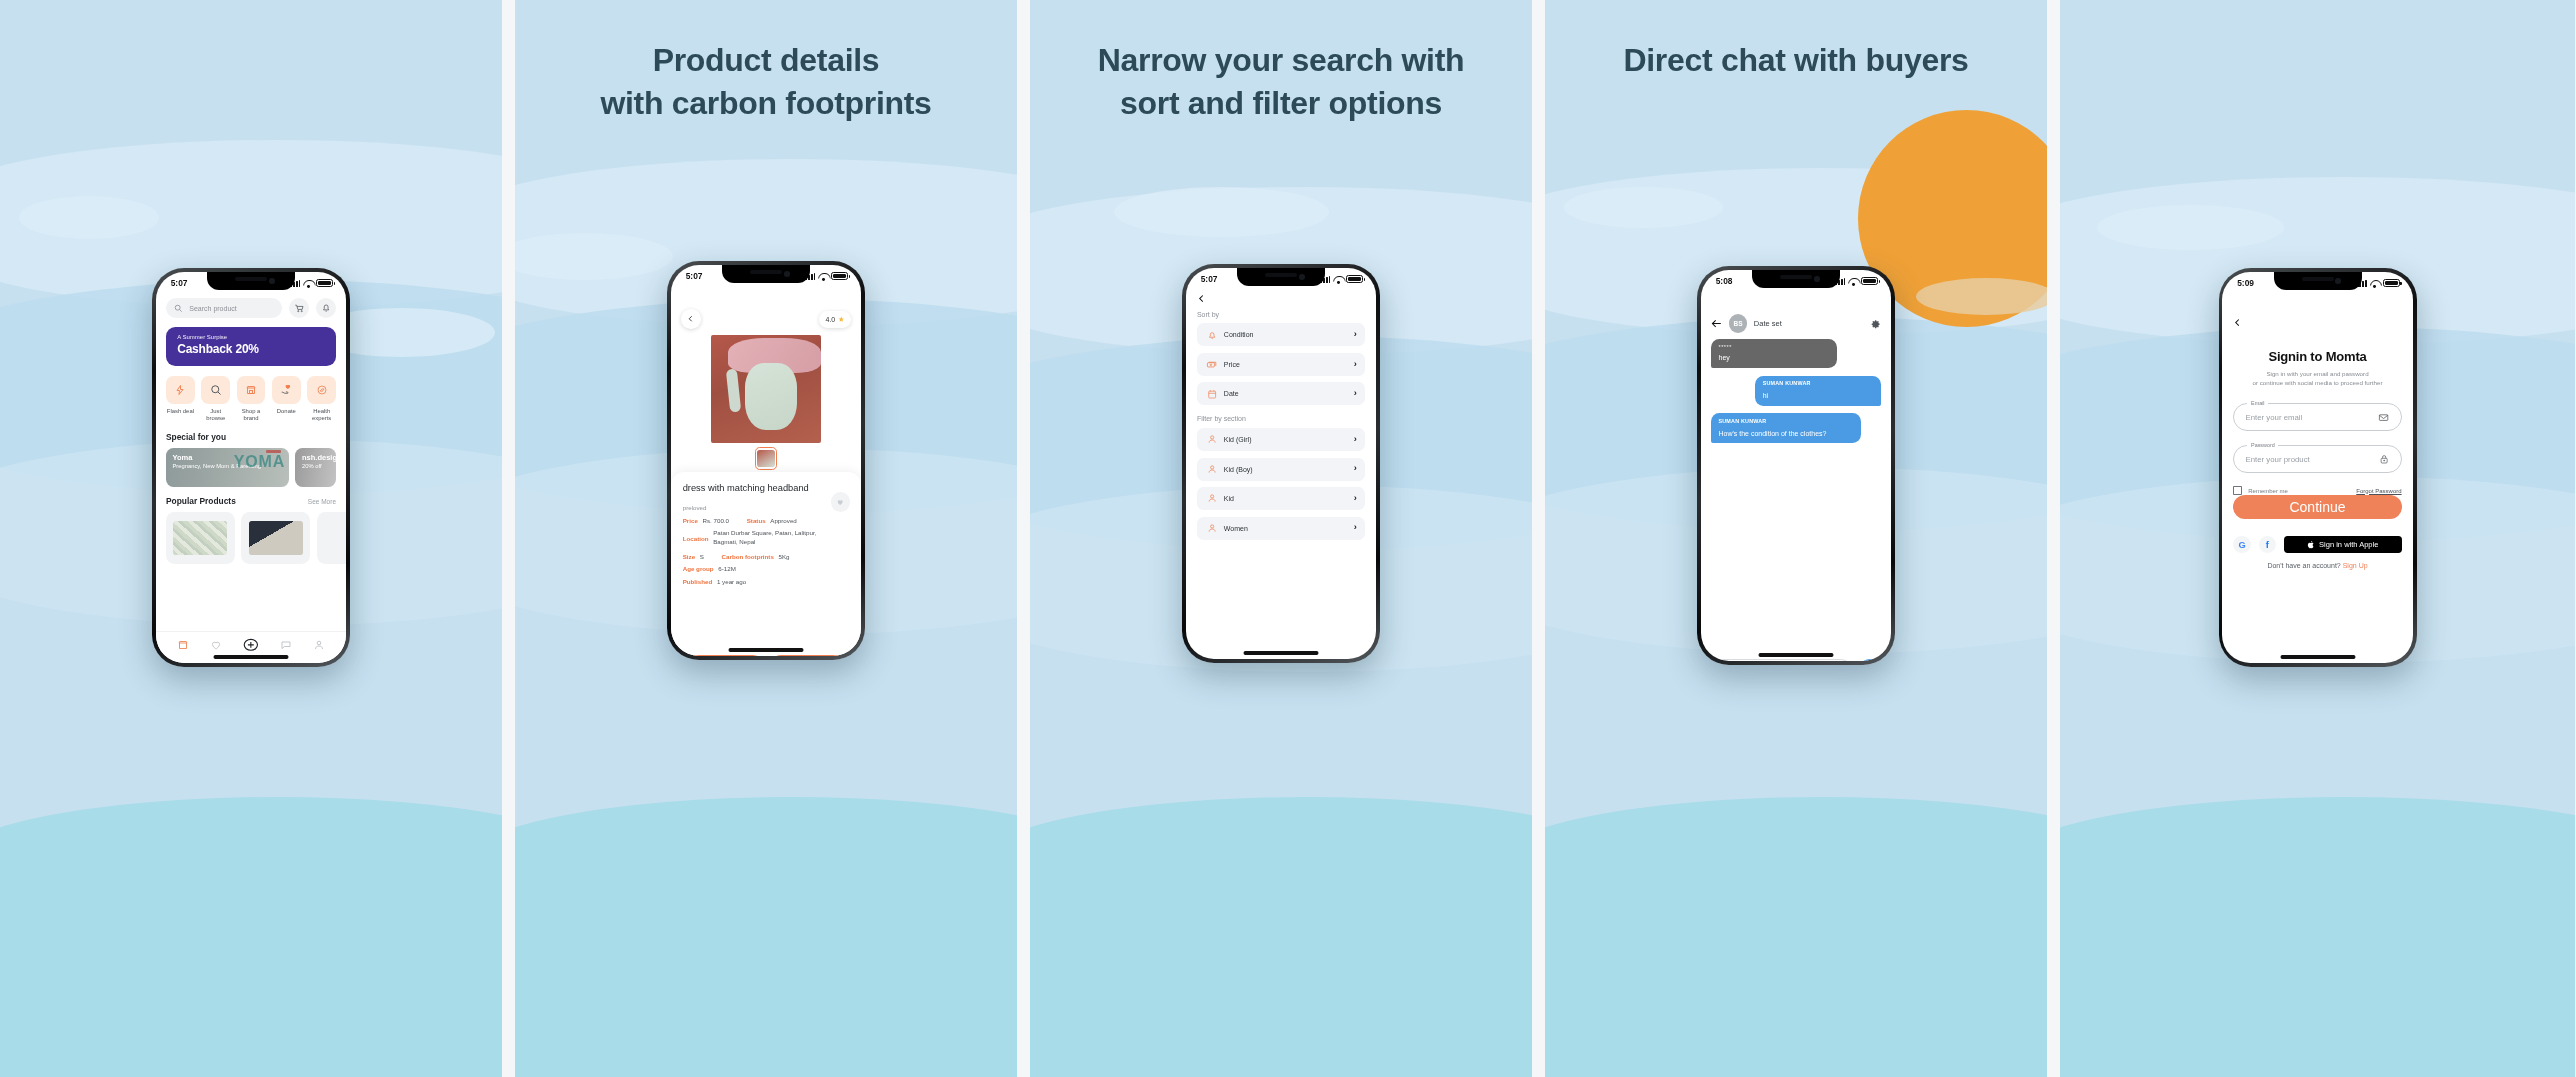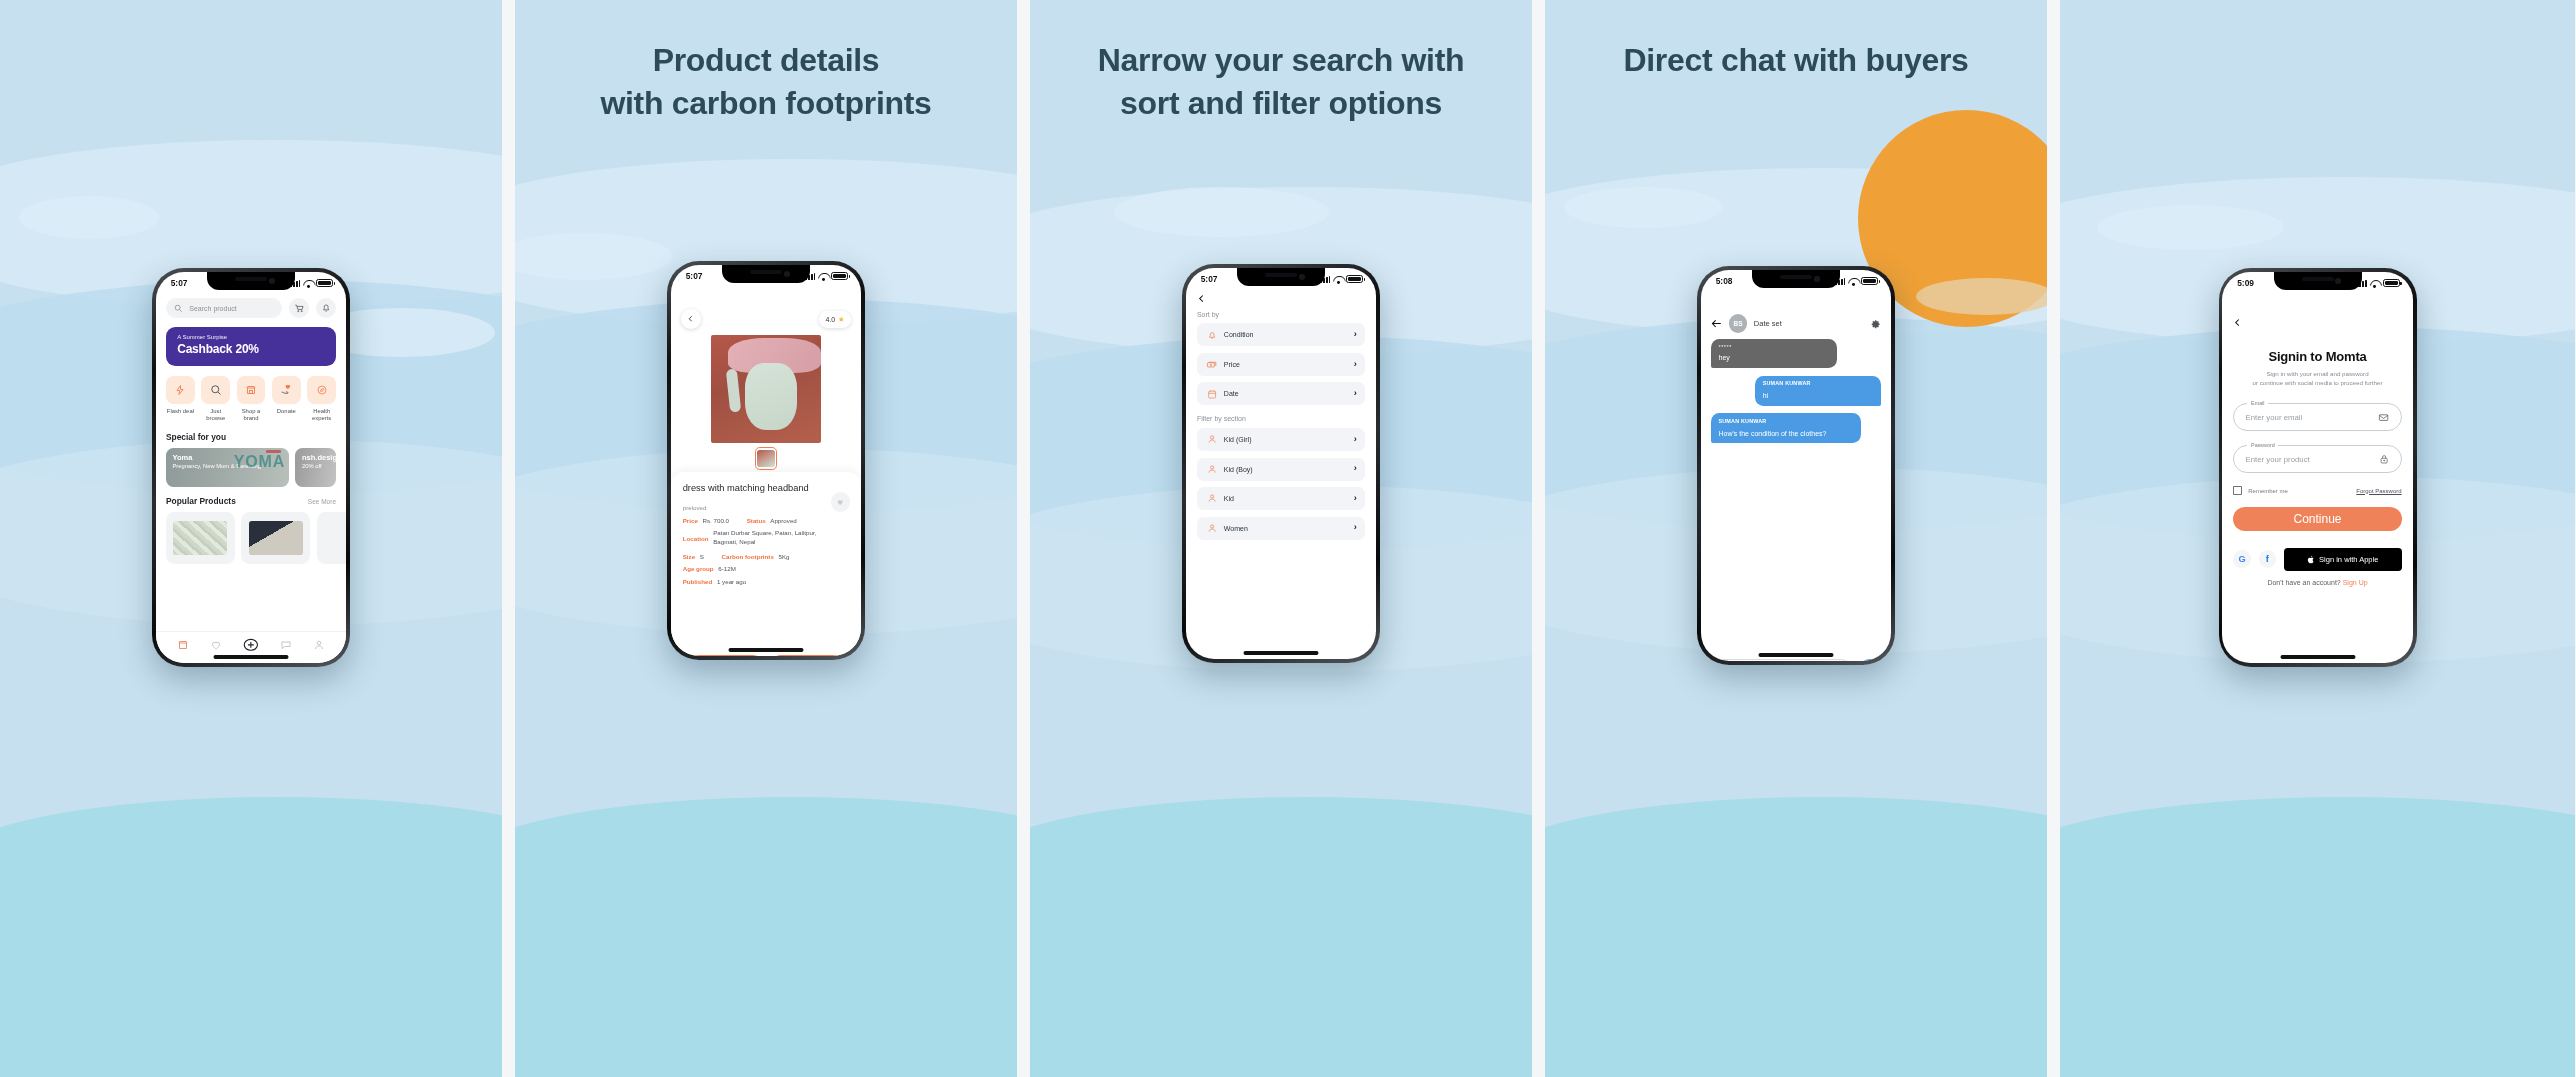--- a/index.html
+++ b/index.html
@@ -223,26 +223,26 @@
               line-height:1.5; }
   .field { margin-top:16px; position:relative; height:28px; border:0.9px solid #c9cdd1;
            border-radius:14px; display:flex; align-items:center; padding:0 11.2px; }
   .field .flab { position:absolute; top:-4.7px; left:13px; background:#fff; padding:0 3.7px;
            font-size:5.4px; color:#7c8188; }
   .field .fval { flex:1; font-size:7.8px; color:#9aa0a6; }
   .rowline { margin-top:13px; display:flex; align-items:center; justify-content:space-between; }
   .remember { display:flex; align-items:center; gap:6.5px; font-size:6px; color:#787d83; }
   .cbox { width:8.4px; height:8.4px; border:1.1px solid #6f747a; border-radius:0.9px; }
   .forgot { font-size:6px; color:#4c5157; text-decoration:underline; }
-  .cta { margin-top:12px; height:24px; border-radius:12px; background:#f0825a; color:#fff;
-         font-size:12px; display:flex; align-items:center; justify-content:center; }
+  .cta { height:24px; border-radius:12px; background:#f0825a; color:#fff;
+         font-size:14px; display:flex; align-items:center; justify-content:center; }
   .sociallist { margin-top:17px; display:flex; align-items:center; gap:7.5px; }
   .soc { width:17.7px; height:17.7px; border-radius:50%; background:#f3f5f7;
          display:flex; align-items:center; justify-content:center; font-size:9.3px; font-weight:bold; }
-  .applebtn { flex:1; height:23px; background:#000; border-radius:3.7px; color:#fff;
+  .applebtn { flex:1; height:17px; background:#000; border-radius:3.7px; color:#fff;
               display:flex; align-items:center; justify-content:center; gap:3.7px;
               font-size:7.5px; }
   .noacct { margin-top:8.4px; text-align:center; font-size:7px; color:#5b6066; }
   .noacct b { color:#f0825a; font-weight:normal; }
   svg { display:block; }
 </style>
 </head>
 <body>
 
 <div class="gallery">

